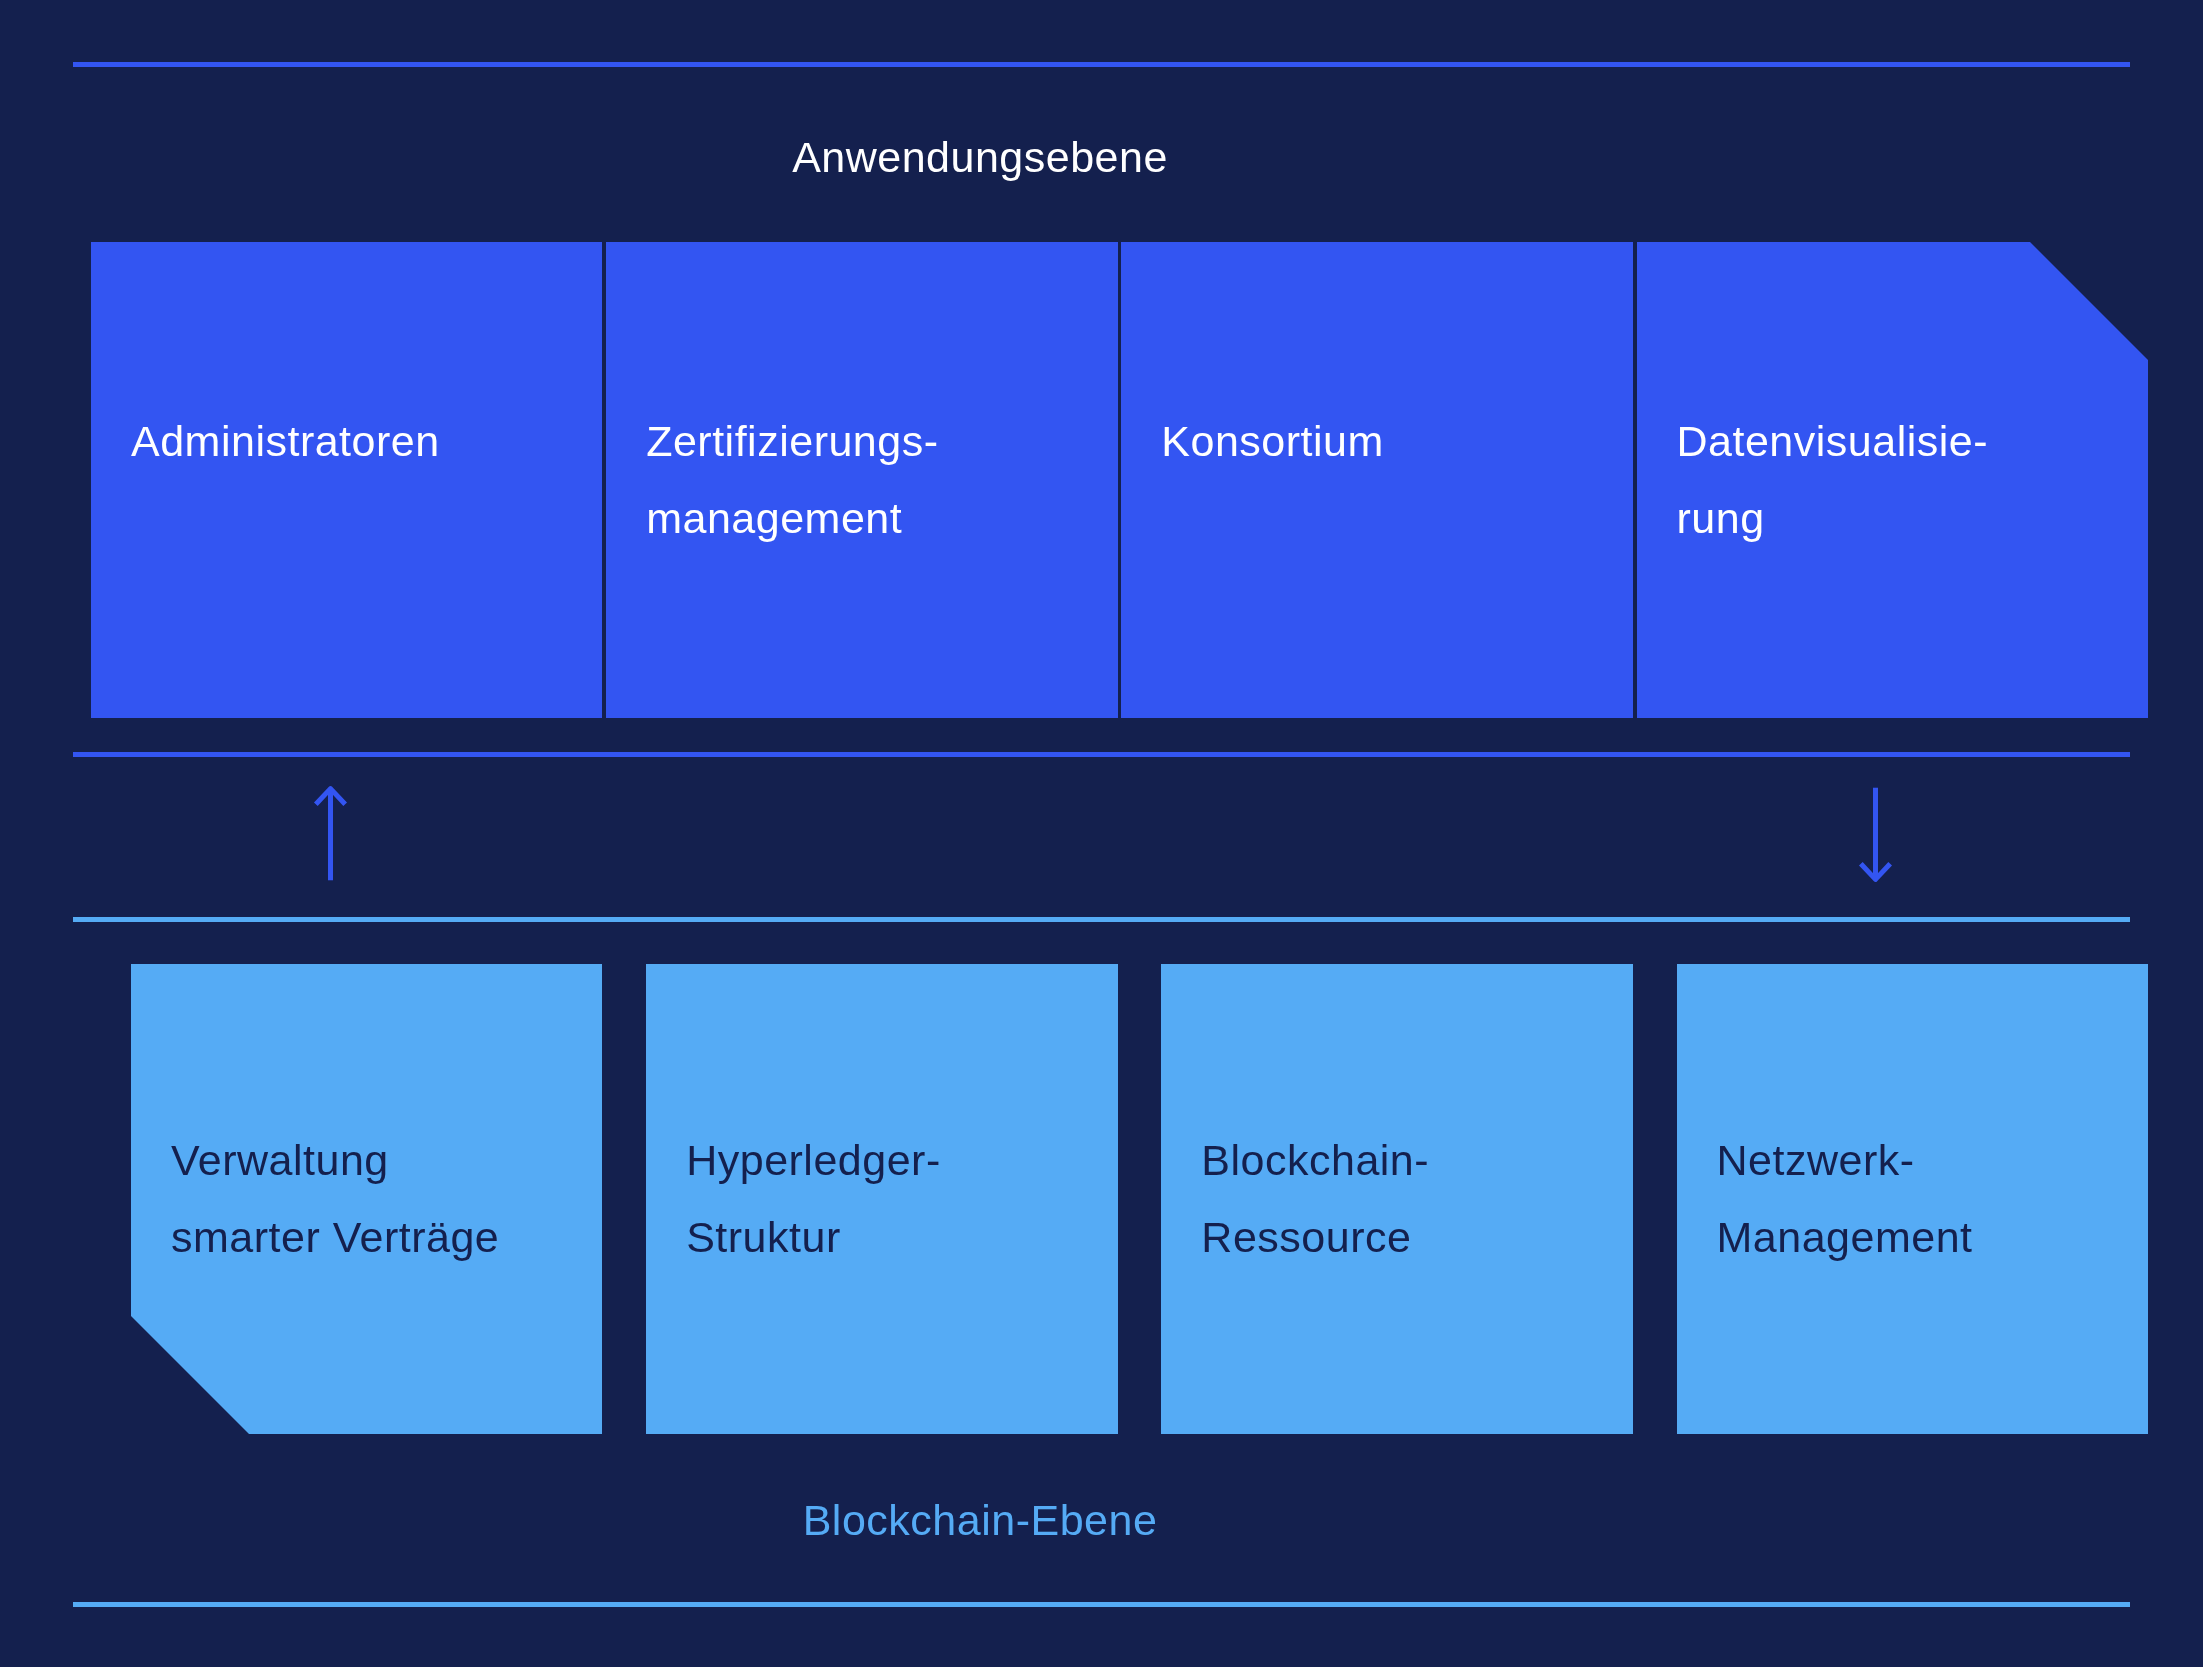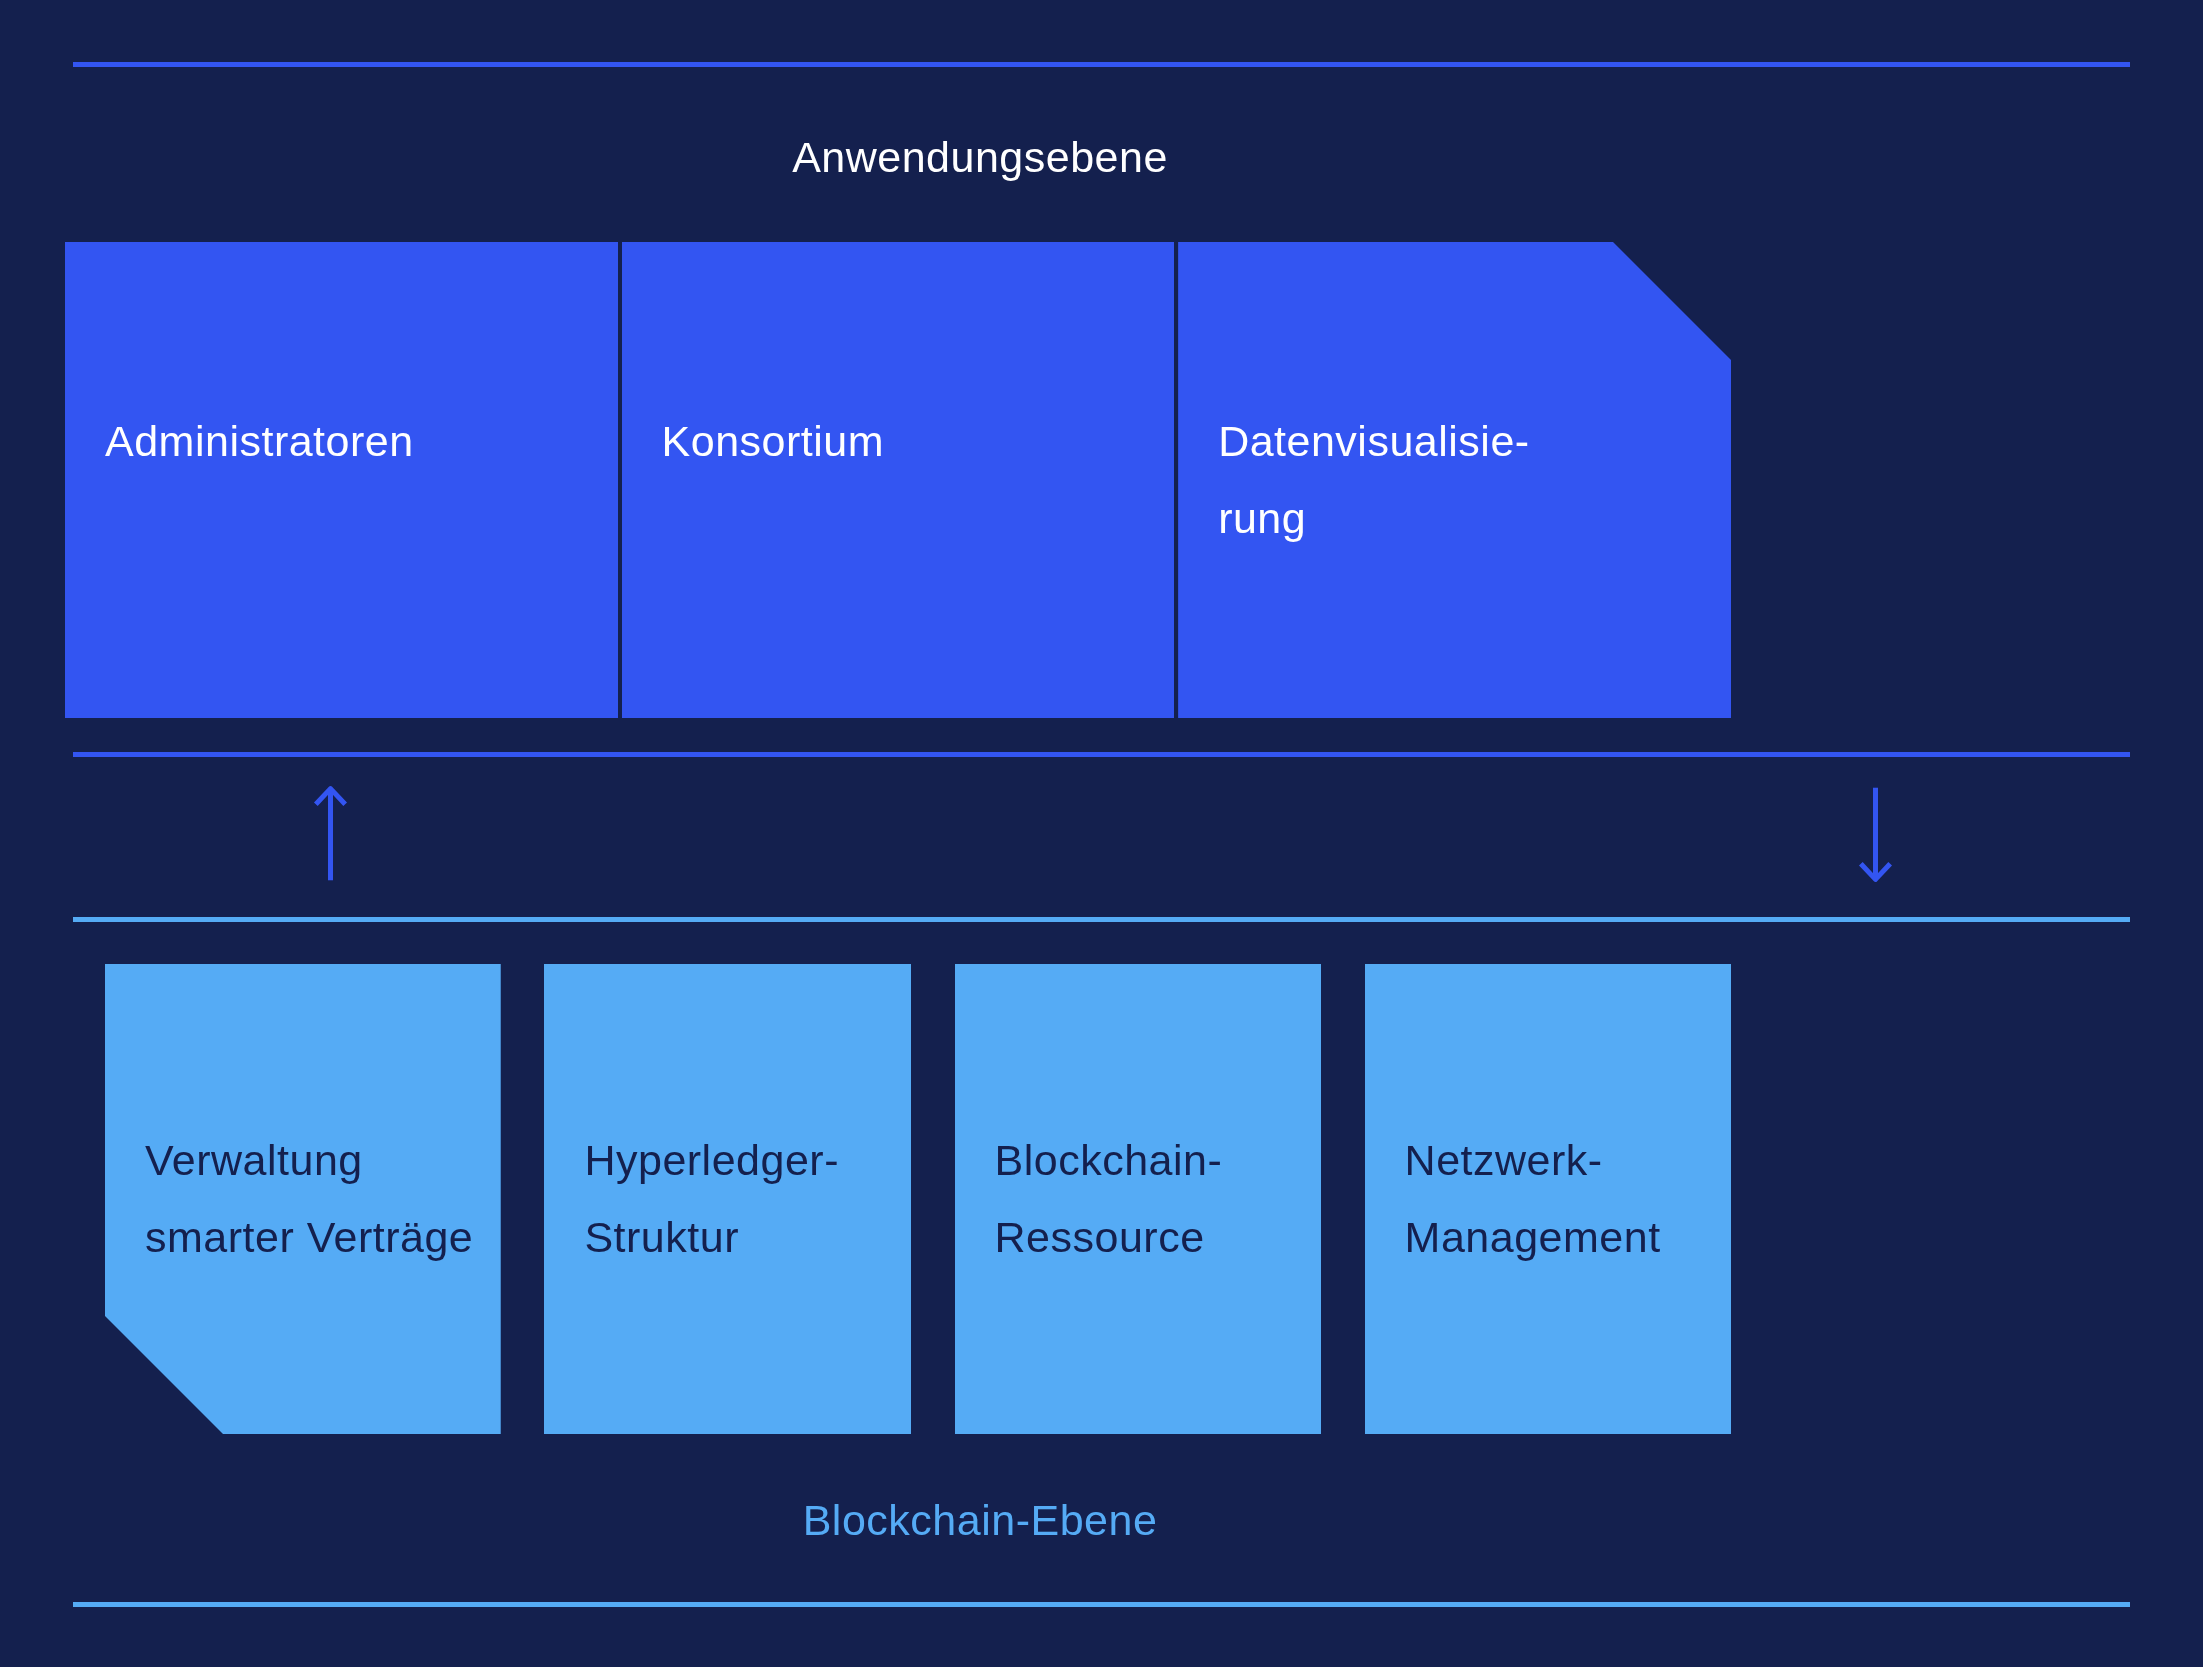--- a/index.html
+++ b/index.html
@@ -33,22 +33,22 @@
     width: 1960px;
     text-align: center;
     font-size: 43px;
     letter-spacing: 0.5px;
     line-height: 51px;
   }
   .layer-title.app { top: 132px; color: var(--text-on-primary); }
   .layer-title.chain { top: 1495px; color: var(--light-blue); text-align: center; }
   .row {
     position: absolute;
-    left: 65px;
-    width: 1666px;
+    left: 91px;
+    width: 2057px;
     display: flex;
     gap: 3.7px;
   }
   .row.top { top: 242px; height: 476px; }
   .row.bottom { top: 964px; height: 470px; }
   .box {
     flex: 1 1 0;
     padding-left: 40px;
     padding-right: 27.5px;
     font-size: 43px;
@@ -93,20 +93,24 @@
 
 <div class="hline blue" style="top:62px"></div>
 
 <div class="layer-title app">Anwendungsebene</div>
 
 <div class="row top">
   <div class="box">
     <span class="line">Administratoren</span>
   </div>
   <div class="box">
+    <span class="line">Zertifizierungs-</span>
+    <span class="line">management</span>
+  </div>
+  <div class="box">
     <span class="line">Konsortium</span>
   </div>
   <div class="box notch-top-right">
     <span class="line">Datenvisualisie-</span>
     <span class="line">rung</span>
   </div>
 </div>
 
 <div class="hline blue" style="top:752px"></div>
 

